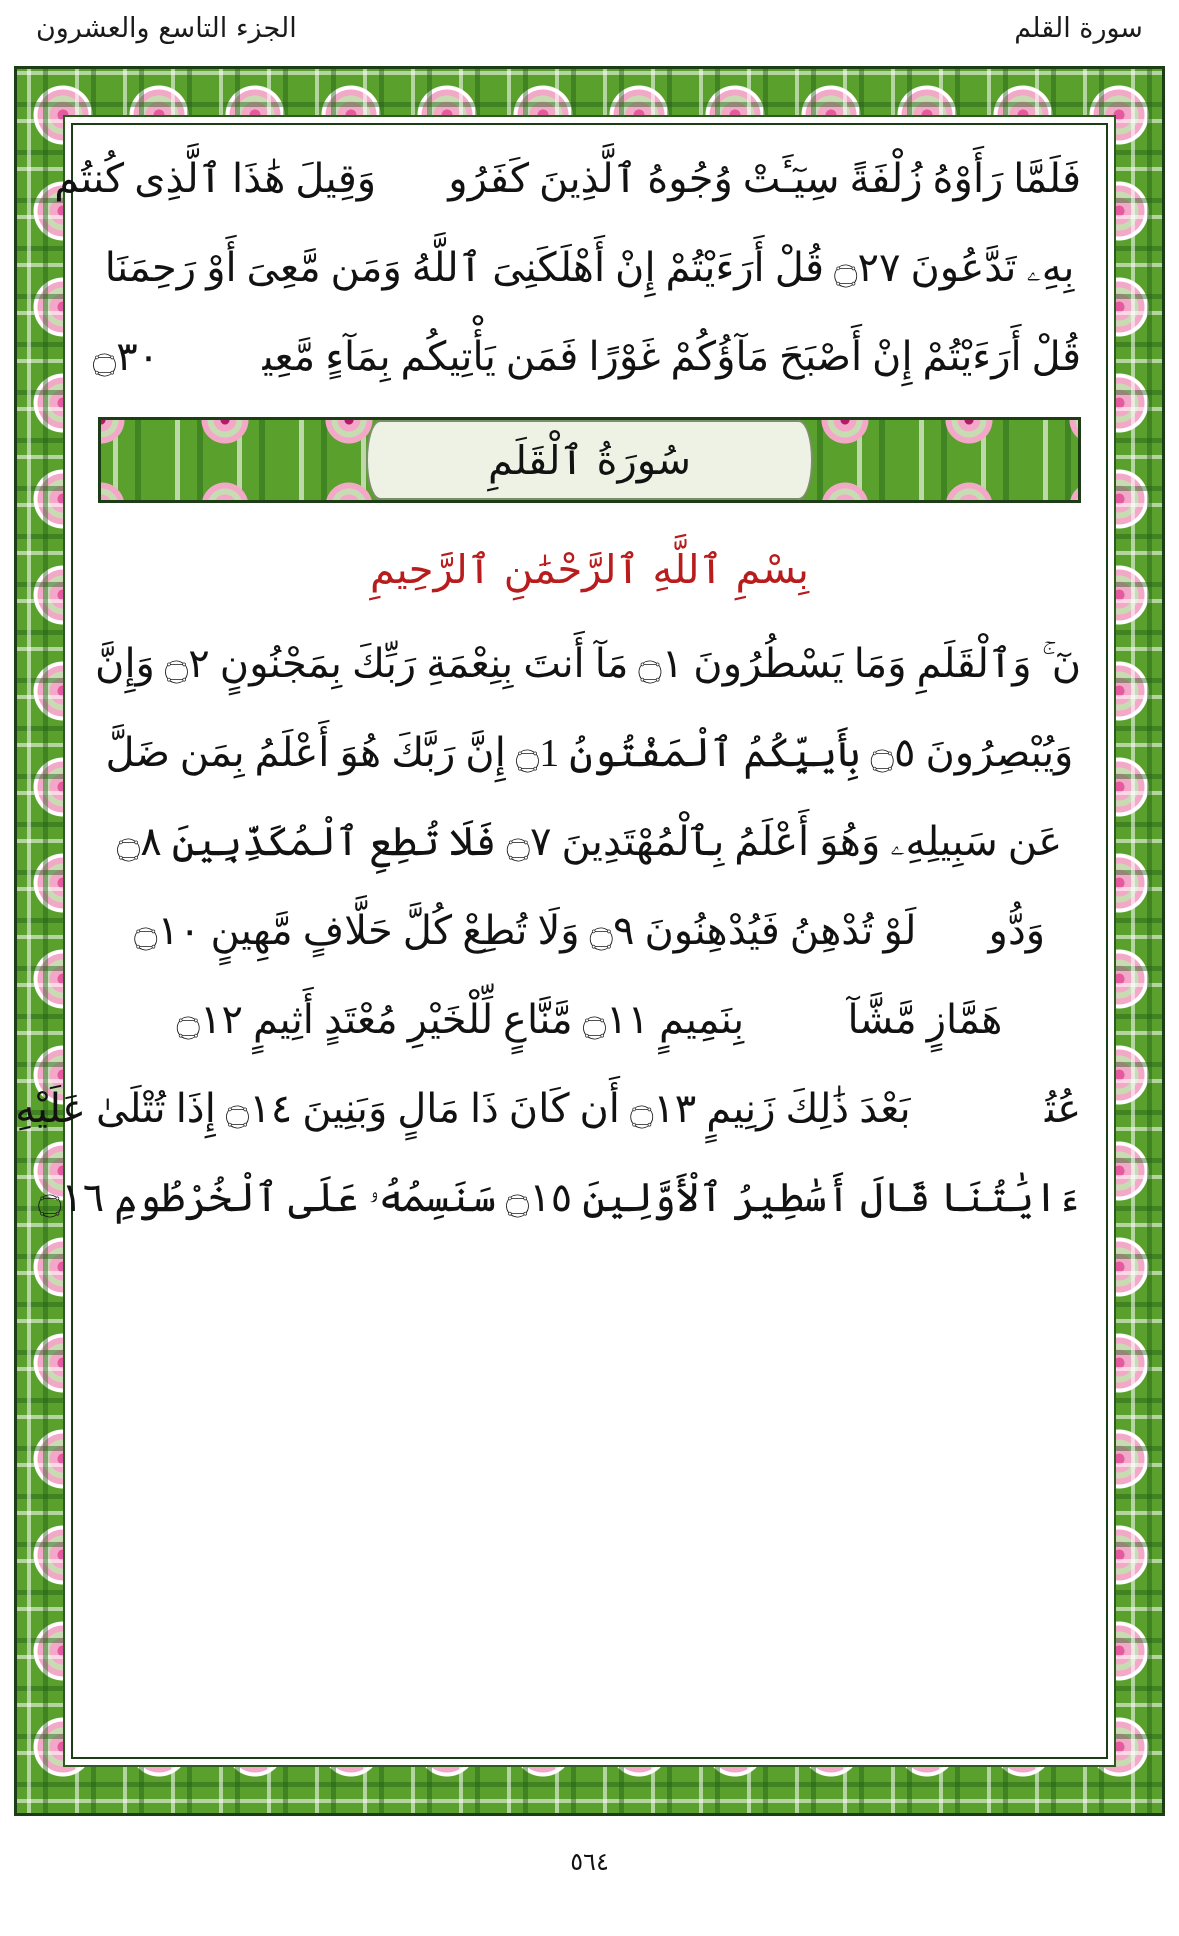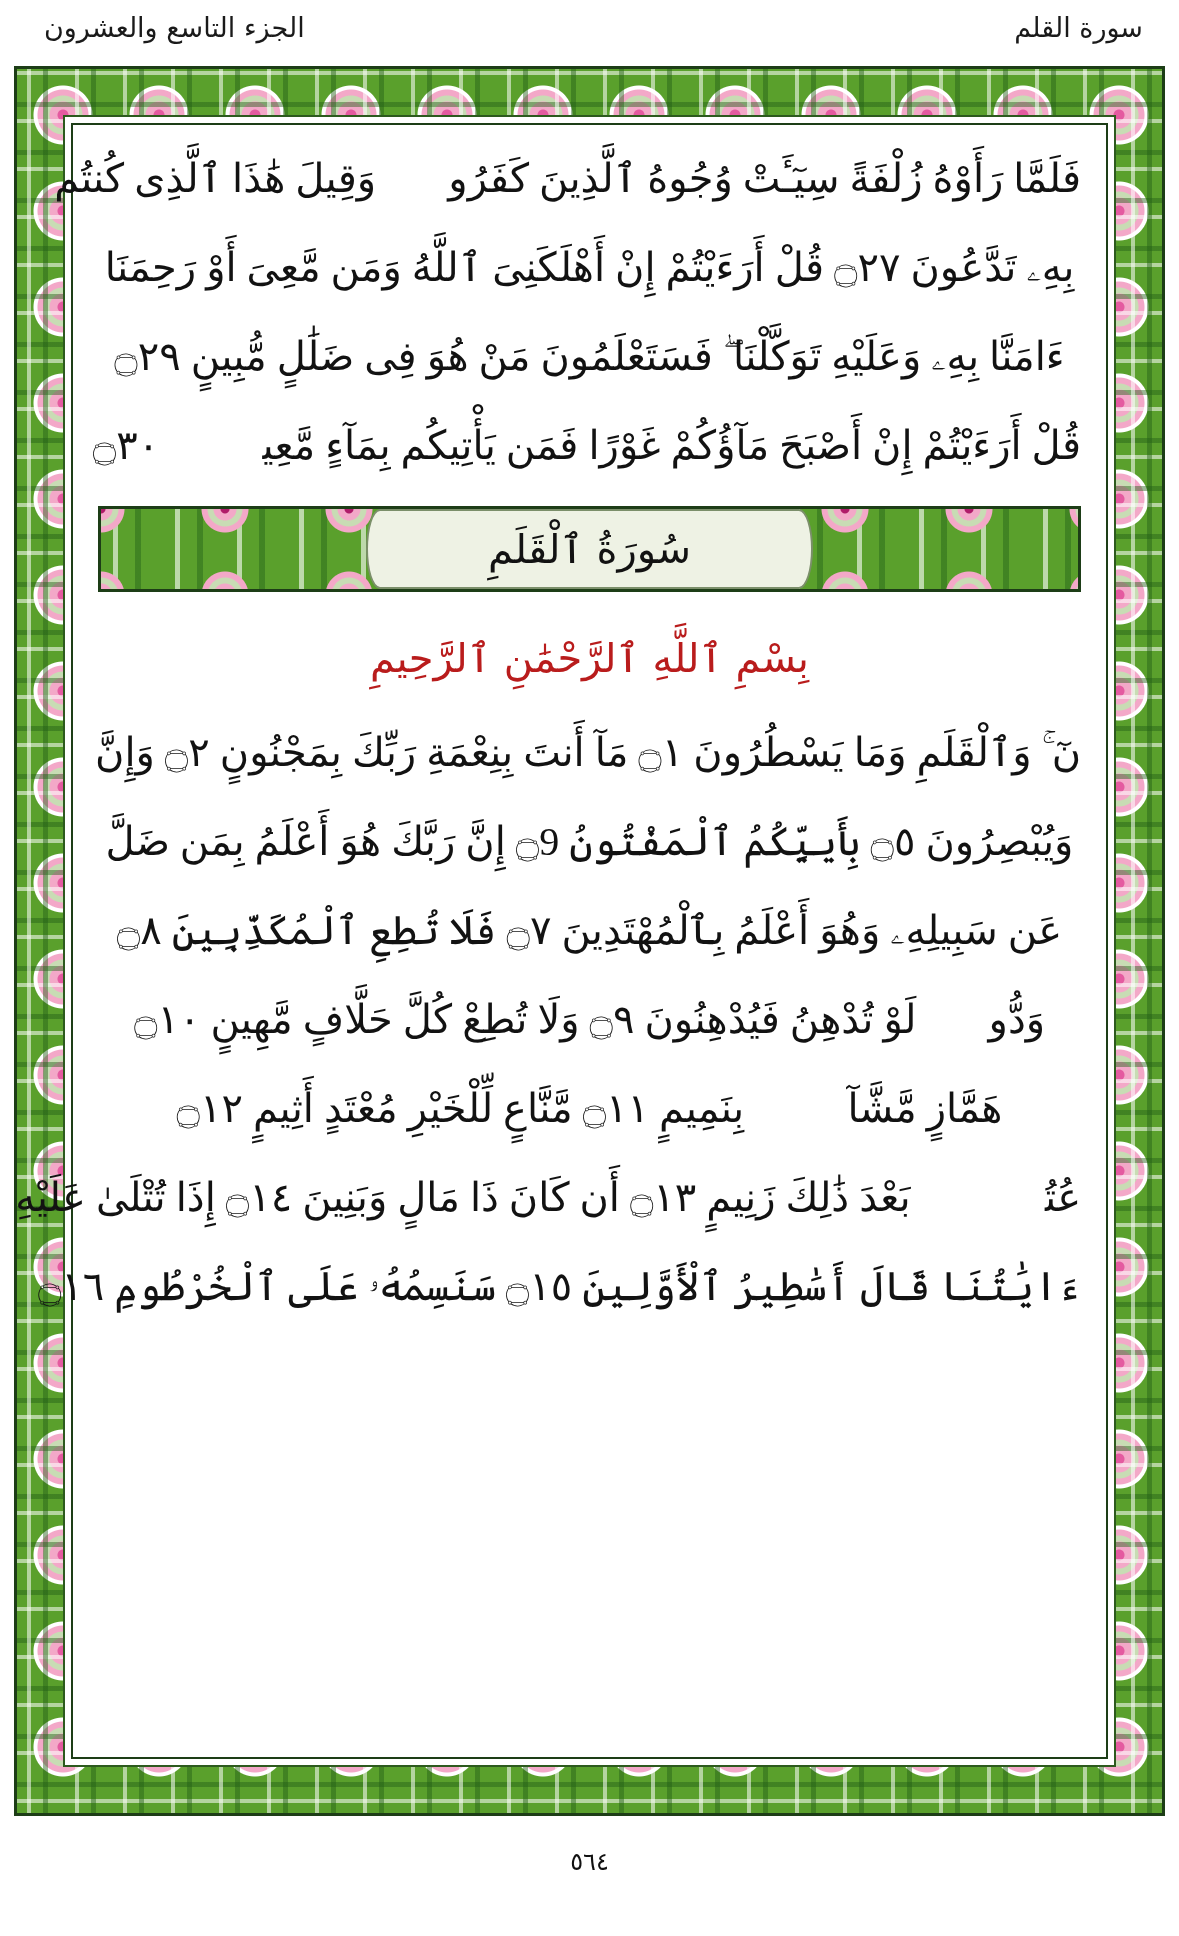--- a/index.html
+++ b/index.html
@@ -31,21 +31,21 @@
     box-sizing: border-box;
   }
   .header-text {
     font-family: "DejaVu Sans", "Liberation Sans", sans-serif;
     font-size: 27px;
     color: #1a1a1a;
     line-height: 1.45;
     white-space: nowrap;
     direction: rtl;
   }
-  .header-text.juz { margin-left: 8px; }
+  .header-text.juz { margin-left: 0; }
   .header-text.surah { }
 
   
   .frame-outer {
     position: absolute;
     top: 66px;
     left: 14px;
     width: 1151px;
     height: 1750px;
     box-sizing: border-box;
@@ -209,35 +209,34 @@
 <div class="frame-outer">
   <div class="frame-band"></div>
   <div class="frame-inner-mask"></div>
 </div>
 
 <div class="text-area">
 
   <div class="block-top">
     <div class="ayah-line">فَلَمَّا رَأَوْهُ زُلْفَةً سِيٓـَٔتْ وُجُوهُ ٱلَّذِينَ كَفَرُوا۟ وَقِيلَ هَٰذَا ٱلَّذِى كُنتُم</div>
     <div class="ayah-line">بِهِۦ تَدَّعُونَ ۝٢٧ قُلْ أَرَءَيْتُمْ إِنْ أَهْلَكَنِىَ ٱللَّهُ وَمَن مَّعِىَ أَوْ رَحِمَنَا</div>
-    <div class="ayah-line">ءَامَنَّا بِهِۦ وَعَلَيْهِ تَوَكَّلْنَا ۖ فَسَتَعْلَمُونَ مَنْ هُوَ فِى ضَلَٰلٍ مُّبِينٍ ۝٢٩</div>
     <div class="ayah-line">قُلْ أَرَءَيْتُمْ إِنْ أَصْبَحَ مَآؤُكُمْ غَوْرًا فَمَن يَأْتِيكُم بِمَآءٍ مَّعِينٍۭ ۝٣٠</div>
   </div>
 
   <div class="surah-banner">
     <div class="surah-cartouche">
       <span class="surah-title-text">سُورَةُ ٱلْقَلَمِ</span>
     </div>
   </div>
 
   <div class="basmala">بِسْمِ ٱللَّهِ ٱلرَّحْمَٰنِ ٱلرَّحِيمِ</div>
 
   <div class="block-bottom">
     <div class="ayah-line">نٓ ۚ وَٱلْقَلَمِ وَمَا يَسْطُرُونَ ۝١ مَآ أَنتَ بِنِعْمَةِ رَبِّكَ بِمَجْنُونٍ ۝٢ وَإِنَّ</div>
-    <div class="ayah-line">وَيُبْصِرُونَ ۝٥ بِأَييِّكُمُ ٱلْمَفْتُونُ ۝9 إِنَّ رَبَّكَ هُوَ أَعْلَمُ بِمَن ضَلَّ</div>
+    <div class="ayah-line">وَيُبْصِرُونَ ۝٥ بِأَييِّكُمُ ٱلْمَفْتُونُ ۝1 إِنَّ رَبَّكَ هُوَ أَعْلَمُ بِمَن ضَلَّ</div>
     <div class="ayah-line">عَن سَبِيلِهِۦ وَهُوَ أَعْلَمُ بِٱلْمُهْتَدِينَ ۝٧ فَلَا تُطِعِ ٱلْمُكَذِّبِينَ ۝٨</div>
     <div class="ayah-line">وَدُّوا۟ لَوْ تُدْهِنُ فَيُدْهِنُونَ ۝٩ وَلَا تُطِعْ كُلَّ حَلَّافٍ مَّهِينٍ ۝١٠</div>
     <div class="ayah-line">هَمَّازٍ مَّشَّآءٍۭ بِنَمِيمٍ ۝١١ مَّنَّاعٍ لِّلْخَيْرِ مُعْتَدٍ أَثِيمٍ ۝١٢</div>
     <div class="ayah-line">عُتُلٍّۭ بَعْدَ ذَٰلِكَ زَنِيمٍ ۝١٣ أَن كَانَ ذَا مَالٍ وَبَنِينَ ۝١٤ إِذَا تُتْلَىٰ عَلَيْهِ</div>
     <div class="ayah-line">ءَايَٰتُنَا قَالَ أَسَٰطِيرُ ٱلْأَوَّلِينَ ۝١٥ سَنَسِمُهُۥ عَلَى ٱلْخُرْطُومِ ۝١٦</div>
   </div>
 
 </div>
 
 <div class="page-number">٥٦٤</div>

